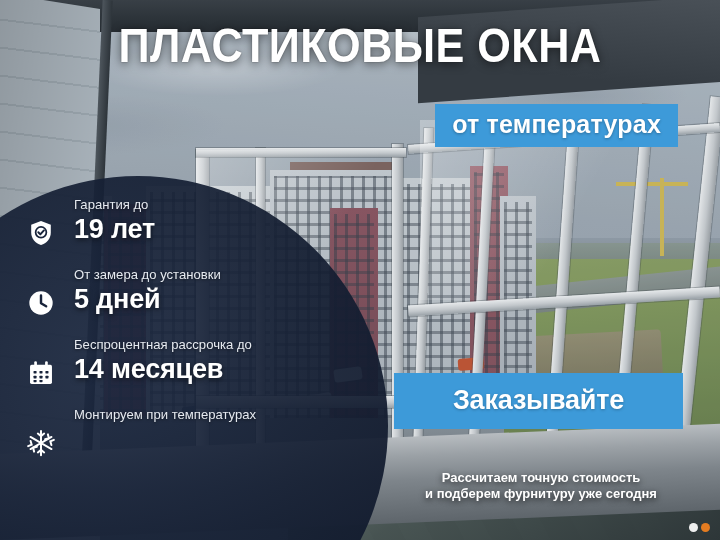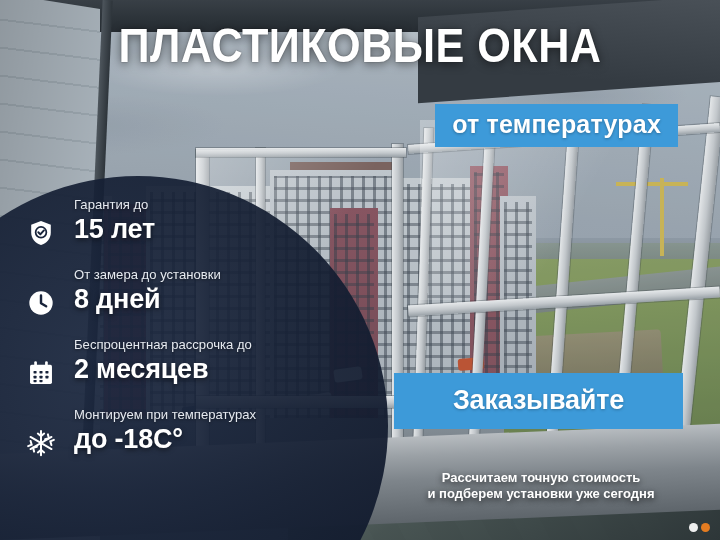--- a/index.html
+++ b/index.html
@@ -440,32 +440,32 @@
 
     <div class="feature">
       <span class="feature-icon">
         <svg viewBox="0 0 24 24" fill="none">
           <path d="M12 1.8 3.6 5v6.6c0 5.3 3.6 9.3 8.4 10.6 4.8-1.3 8.4-5.3 8.4-10.6V5L12 1.8z" fill="#ffffff"></path>
           <circle cx="12" cy="11.4" r="4.6" fill="none" stroke="#18233a" stroke-width="1.5"></circle>
           <path d="M9.7 11.4l1.7 1.8 3.1-3.4" stroke="#18233a" stroke-width="1.7" stroke-linecap="round" stroke-linejoin="round" fill="none"></path>
         </svg>
       </span>
       <p class="feature-caption">Гарантия до</p>
-      <div class="feature-value">15 лет</div>
+      <div class="feature-value">19 лет</div>
     </div>
 
     <div class="feature">
       <span class="feature-icon">
         <svg viewBox="0 0 24 24" fill="none">
           <circle cx="12" cy="12" r="10" fill="#ffffff"></circle>
           <path d="M12 5.6v6.6l4.4 2.6" stroke="#18233a" stroke-width="2.1" stroke-linecap="round" stroke-linejoin="round" fill="none"></path>
         </svg>
       </span>
       <p class="feature-caption">От замера до установки</p>
-      <div class="feature-value">8 дней</div>
+      <div class="feature-value">5 дней</div>
     </div>
 
     <div class="feature">
       <span class="feature-icon">
         <svg viewBox="0 0 24 24" fill="none">
           <rect x="2.6" y="5" width="18.8" height="16.4" rx="1.4" fill="#ffffff"></rect>
           <rect x="6.2" y="1.9" width="2.3" height="4.6" rx="1.1" fill="#ffffff"></rect>
           <rect x="15.5" y="1.9" width="2.3" height="4.6" rx="1.1" fill="#ffffff"></rect>
           <rect x="2.6" y="5" width="18.8" height="3.4" fill="#18233a" opacity=".0"></rect>
           <g fill="#18233a">
@@ -474,45 +474,44 @@
             <rect x="15.8" y="10.2" width="2.6" height="2.3" rx=".4"></rect>
             <rect x="5.6" y="14.4" width="2.6" height="2.3" rx=".4"></rect>
             <rect x="10.7" y="14.4" width="2.6" height="2.3" rx=".4"></rect>
             <rect x="15.8" y="14.4" width="2.6" height="2.3" rx=".4"></rect>
             <rect x="5.6" y="18.1" width="2.6" height="1.9" rx=".4"></rect>
             <rect x="10.7" y="18.1" width="2.6" height="1.9" rx=".4"></rect>
           </g>
         </svg>
       </span>
       <p class="feature-caption">Беспроцентная рассрочка до</p>
-      <div class="feature-value">2 месяцев</div>
+      <div class="feature-value">14 месяцев</div>
     </div>
 
     <div class="feature">
       <span class="feature-icon">
         <svg viewBox="0 0 24 24" fill="none" stroke="#ffffff" stroke-width="1.7" stroke-linecap="round">
           <path d="M12 1.6v20.8M3 6.8l18 10.4M21 6.8 3 17.2"></path>
           <path d="M9.3 3.9 12 6.1l2.7-2.2M9.3 20.1 12 17.9l2.7 2.2"></path>
           <path d="M3.1 10.2l.9 3.3-3 1.2M20.9 13.8l-.9-3.3 3-1.2"></path>
           <path d="M6.1 19.4l-.9-3.3 3.3-.9M17.9 4.6l.9 3.3-3.3.9"></path>
         </svg>
       </span>
       <p class="feature-caption">Монтируем при температурах</p>
-      <div class="feature-value">до -18С°</div>
     </div>
 
   </div>
 
   <div class="cta-banner">
     <div class="cta-line">Заказывайте</div>
   </div>
 
   <div class="cta-sub">
     <span>Рассчитаем точную стоимость</span>
-    <span>и подберем установки уже сегодня</span>
+    <span>и подберем фурнитуру уже сегодня</span>
   </div>
 
   <div class="avito">
     <span class="avito-dots">
       <span class="avito-dot"></span>
       <span class="avito-dot orange"></span>
     </span>
   </div>
 
 </div>

